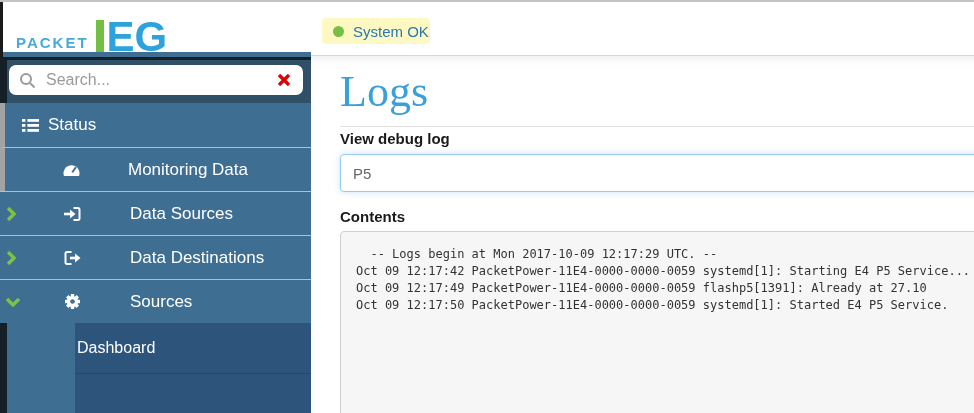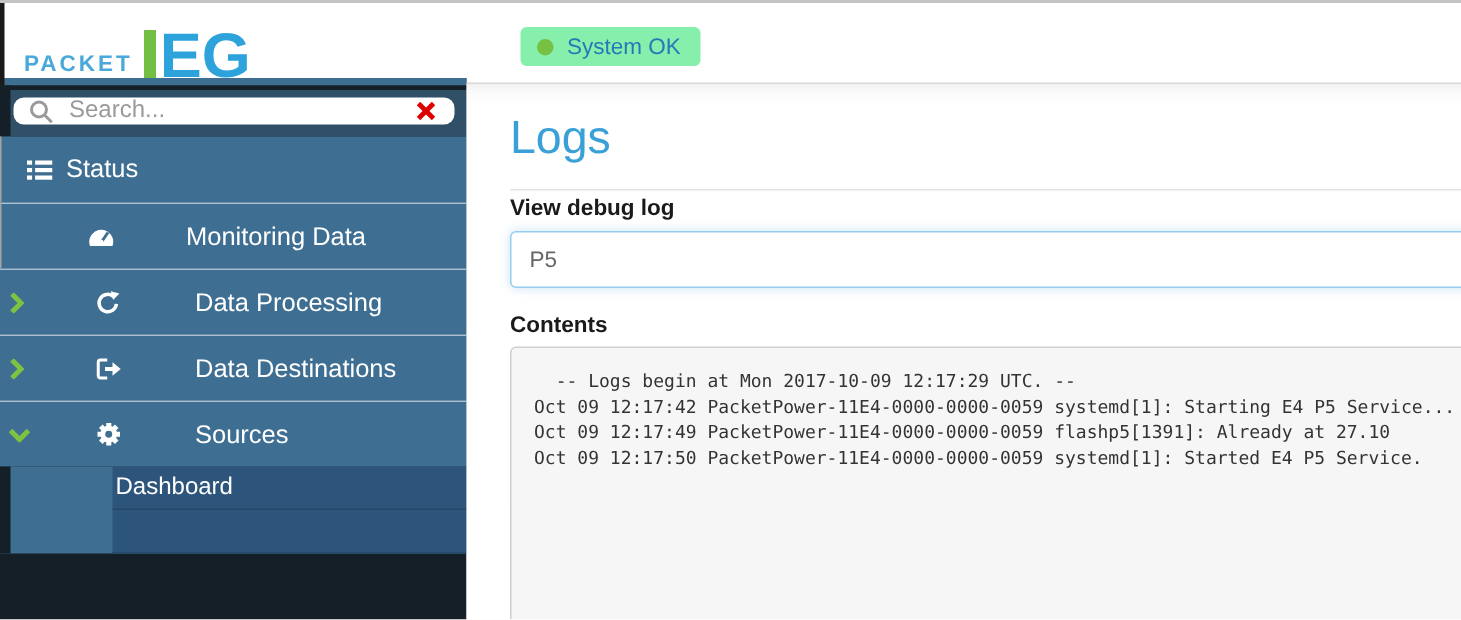--- a/index.html
+++ b/index.html
@@ -13,54 +13,54 @@
   .logo{position:absolute;left:13px;top:5px;display:flex;align-items:center;}
   .logo-stack{display:flex;flex-direction:column;line-height:16px;
               font-weight:bold;letter-spacing:2px;margin-top:28px;}
   .logo-w1{font-size:15px;color:#4aa9da;}
   .logo-w2{font-size:15px;color:#1e8fc9;display:flex;align-items:center;}
   .logo-mark{display:inline-block;width:15px;height:15px;border-radius:50%;
              background:radial-gradient(circle at 36% 36%, #1e8fc9 0 29%, #72bf44 31%);
              margin:0 1px;}
   .logo-eg{font-size:42px;font-weight:bold;color:#2ea3db;line-height:34px;
            border-left:8px solid #72bf44;padding-left:3px;margin-left:7px;letter-spacing:0;}
-  .status-badge{position:absolute;left:344px;top:16px;height:26px;display:flex;
-                align-items:center;gap:9px;background:#86efac;border-radius:4px;
-                padding:0 13px 0 11px;}
+  .status-badge{position:absolute;left:319px;top:16px;height:26px;display:flex;
+                align-items:center;gap:9px;background:#fef9c3;border-radius:4px;
+                padding:0 1px 0 11px;}
   .status-dot{width:11px;height:11px;border-radius:50%;background:#76c043;}
   .status-text{font-size:15px;color:#2579b8;}
 
   
   .sidebar{position:absolute;left:0;top:50px;width:311px;height:363px;overflow:hidden;
            background:#141f27;}
   .sb-topband{height:5px;background:#3e6e91;border-left:3px solid #1a1a1a;box-sizing:border-box;}
   .search-area{background:#2f5067;border-top:3px solid #141f27;border-left:7px solid #141f27;
                padding:5px 8px 8px 2px;}
-  .search-box{background:#fff;border-radius:7px;height:18px;display:flex;align-items:center;
+  .search-box{background:#fff;border-radius:7px;height:30px;display:flex;align-items:center;
               padding:0 12px 0 10px;}
   .search-box input{border:none;outline:none;flex:1;font-size:16px;color:#444;
                     font-family:"Liberation Sans",sans-serif;background:transparent;min-width:0;}
   .search-box input::placeholder{color:#9a9a9a;}
   .sb-item{height:44px;background:#3e6e91;display:flex;align-items:center;
            color:#fff;font-size:17px;box-sizing:border-box;}
-  .sb-item.plain{border-left:1px solid #a3a3a3;align-items:center;}
+  .sb-item.plain{border-left:5px solid #a3a3a3;align-items:center;}
   .sb-item.sep{border-top:1px solid #a9c1d2;gap:40px;}
   .caret-col{width:24px;padding-left:6px;display:flex;align-items:center;box-sizing:border-box;}
   .caret-col.empty{width:17px;}
   .icon-col{width:26px;display:flex;align-items:center;}
-  .sb-sub{border-left:7px solid #141f27;background:#3e6e91;height:29px;box-sizing:border-box;}
+  .sb-sub{border-left:7px solid #141f27;background:#3e6e91;height:51px;box-sizing:border-box;}
   .sb-sub-inner{margin-left:68px;height:100%;background:#2d547a;display:flex;align-items:center;
                 padding-left:2px;font-size:16px;color:#fff;border-bottom:1px solid #26496b;
                 box-sizing:border-box;}
 
   
   .main{position:absolute;left:311px;top:53px;right:0;bottom:0;overflow:hidden;
         border-top:1px solid #d8d8d8;background:linear-gradient(#f1f1f1 0,#fbfbfb 6px,#fff 14px);
         padding:10px 0 0 29px;box-sizing:border-box;}
-  .page-title{font-size:31px;font-weight:400;color:#3aa0d8;margin:8px 0 0 0;line-height:36px;}
+  .page-title{font-size:44px;font-weight:400;color:#3aa0d8;margin:8px 0 0 0;line-height:36px;font-family:Liberation Serif, serif;}
   .title-rule{border:none;border-top:1px solid #e3e3e3;margin:16px 0 0 0;}
   .field-label{font-size:15px;font-weight:bold;color:#1a1a1a;margin-top:3px;}
   .debug-select{margin-top:7px;margin-right:-12px;height:36px;border:1px solid #97cced;
                 border-radius:4px;background:#fff;display:flex;align-items:center;
                 padding-left:12px;font-size:15px;color:#666;
                 box-shadow:0 0 7px rgba(102,175,233,.35);}
   .contents-label{margin-top:16px;}
   .log-box{margin:6px -12px 0 0;height:400px;background:#f6f6f6;border:1px solid #cfcfcf;
            border-radius:4px;padding:14px 10px 10px 15px;box-sizing:border-box;
            font-family:"DejaVu Sans Mono","Liberation Mono",monospace;font-size:12px;
@@ -130,35 +130,36 @@
         <span class="icon-col">
           <svg width="19" height="15" viewBox="0 0 19 15">
             <path d="M2 14 A8 8 0 1 1 17 14 Z" fill="#fff"></path>
             <line x1="9.5" y1="11.5" x2="14" y2="5" stroke="#3e6e91" stroke-width="2"></line>
             <circle cx="9.5" cy="11.5" r="1.6" fill="#fff"></circle>
           </svg>
         </span>
         <span>Monitoring Data</span>
       </div>
 
-
       <div class="sb-item sep">
         <span class="caret-col">
           <svg width="10" height="14" viewBox="0 0 10 14">
               <path d="M2 1 L8 7 L2 13" fill="none" stroke="#7dc242" stroke-width="3.4"></path>
             </svg>
         </span>
         <span class="icon-col">
-          <svg width="16" height="16" viewBox="0 0 16 16">
-            <path d="M13.6 8.6 a5.8 5.8 0 1 1 -1.8 -4.8" fill="none" stroke="#fff" stroke-width="2.3"></path>
-            <polygon points="9.8,0.2 15.6,1.6 11.4,6" fill="#fff"></polygon>
-          </svg>
-        </span>
-        <span>Data Processing</span>
-      </div>
+          <svg width="17" height="16" viewBox="0 0 17 16">
+            <path d="M9.5 2 h4.5 a1.5 1.5 0 0 1 1.5 1.5 v9 a1.5 1.5 0 0 1 -1.5 1.5 h-4.5" fill="none" stroke="#fff" stroke-width="2"></path>
+            <line x1="0" y1="8" x2="7" y2="8" stroke="#fff" stroke-width="2.6"></line>
+            <polygon points="6,3.5 11.5,8 6,12.5" fill="#fff"></polygon>
+          </svg>
+        </span>
+        <span>Data Sources</span>
+      </div>
+
 
       <div class="sb-item sep">
         <span class="caret-col">
           <svg width="10" height="14" viewBox="0 0 10 14">
               <path d="M2 1 L8 7 L2 13" fill="none" stroke="#7dc242" stroke-width="3.4"></path>
             </svg>
         </span>
         <span class="icon-col">
           <svg width="17" height="16" viewBox="0 0 17 16">
             <path d="M7.5 2 h-4.5 a1.5 1.5 0 0 0 -1.5 1.5 v9 a1.5 1.5 0 0 0 1.5 1.5 h4.5" fill="none" stroke="#fff" stroke-width="2"></path>

